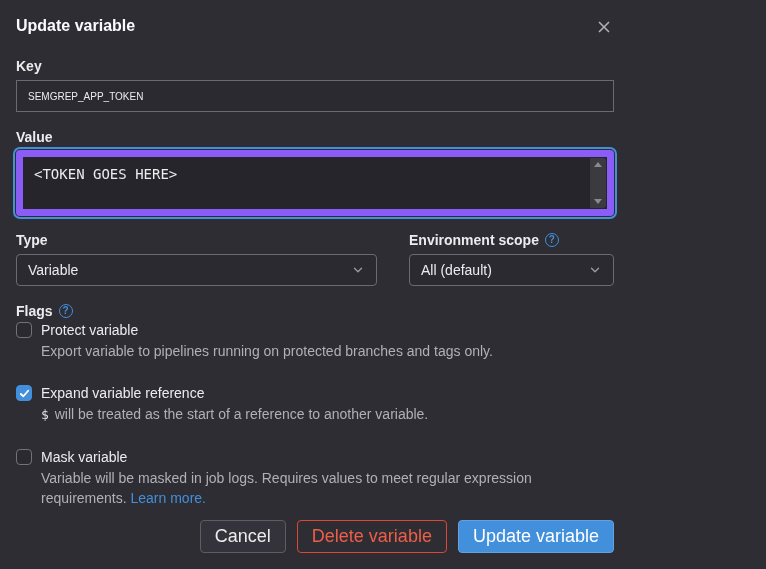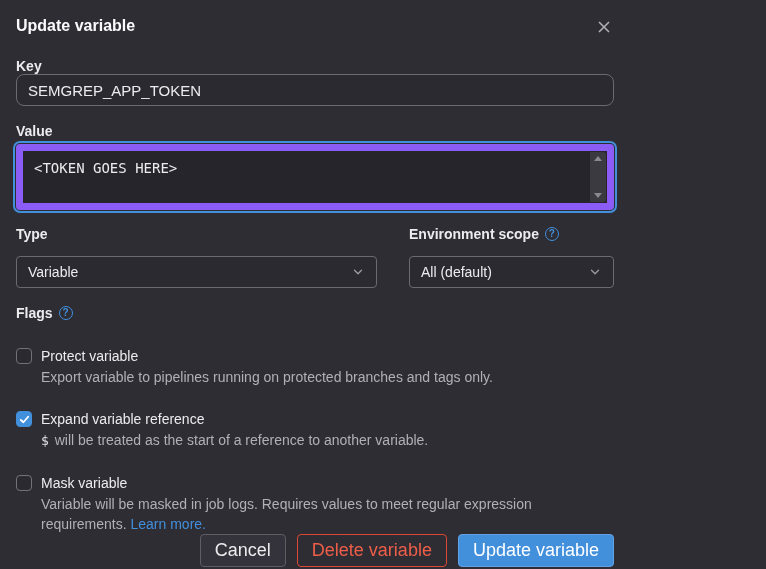--- a/index.html
+++ b/index.html
@@ -30,26 +30,27 @@
   .field-label {
     font-size: 14px; font-weight: 700; color: #ececef;
     display: flex; align-items: center; gap: 6px;
   }
   .group-key .field-label { margin-top: 21px; }
   .group-value .field-label { margin-top: 17px; }
   .row-selects .field-label { margin-top: 16px; }
   .group-flags .field-label { margin-top: 17px; }
   
   .text-input {
+    margin-top: 6px;
     width: 100%; height: 32px;
     background: #2b2a31;
     border: 1px solid #6b6a71;
-    border-radius: 8px;
-    color: #ececef;
-    font-size: 15px;
+    border-radius: 0;
+    color: #ececef;
+    font-size: 10px;
     font-family: "Liberation Sans", sans-serif;
     padding: 0 11px;
     outline: none;
   }
   .textarea-wrap {
     margin-top: 5px;
     position: relative;
     width: 100%; height: 66px;
     background: #26252b;
     border: 7px solid #8b5cf6;
@@ -79,21 +80,21 @@
   .sb-arrow.up { border-bottom: 5px solid #8a8990; }
   .sb-arrow.down { border-top: 5px solid #8a8990; }
   
   .row-selects {
     display: grid;
     grid-template-columns: 361px 1fr;
     column-gap: 18px;
     gap: 32px;
   }
   .select-box {
-    margin-top: 14px;
+    margin-top: 6px;
     height: 32px;
     background: #2b2a31;
     border: 1px solid #6b6a71;
     border-radius: 4px;
     display: flex; align-items: center; justify-content: space-between;
     padding: 3px 11px;
     font-size: 14px;
     color: #ececef;
     cursor: pointer;
   }
@@ -103,21 +104,21 @@
     border: 1px solid #428fdc;
     border-radius: 50%;
     color: #428fdc;
     font-size: 10px; font-weight: 700;
     display: inline-flex; align-items: center; justify-content: center;
     line-height: 1;
     cursor: pointer;
   }
   
   .checkbox-row { display: flex; gap: 9px; }
-  .cb-row-1 { margin-top: 26px; }
+  .cb-row-1 { margin-top: 2px; }
   .cb-row-2 { margin-top: 23px; }
   .cb-row-3 { margin-top: 23px; }
   .checkbox {
     flex: 0 0 auto;
     width: 16px; height: 16px;
     margin-top: 1px;
     background: #2b2a31;
     border: 1px solid #737278;
     border-radius: 4px;
     display: flex; align-items: center; justify-content: center;

